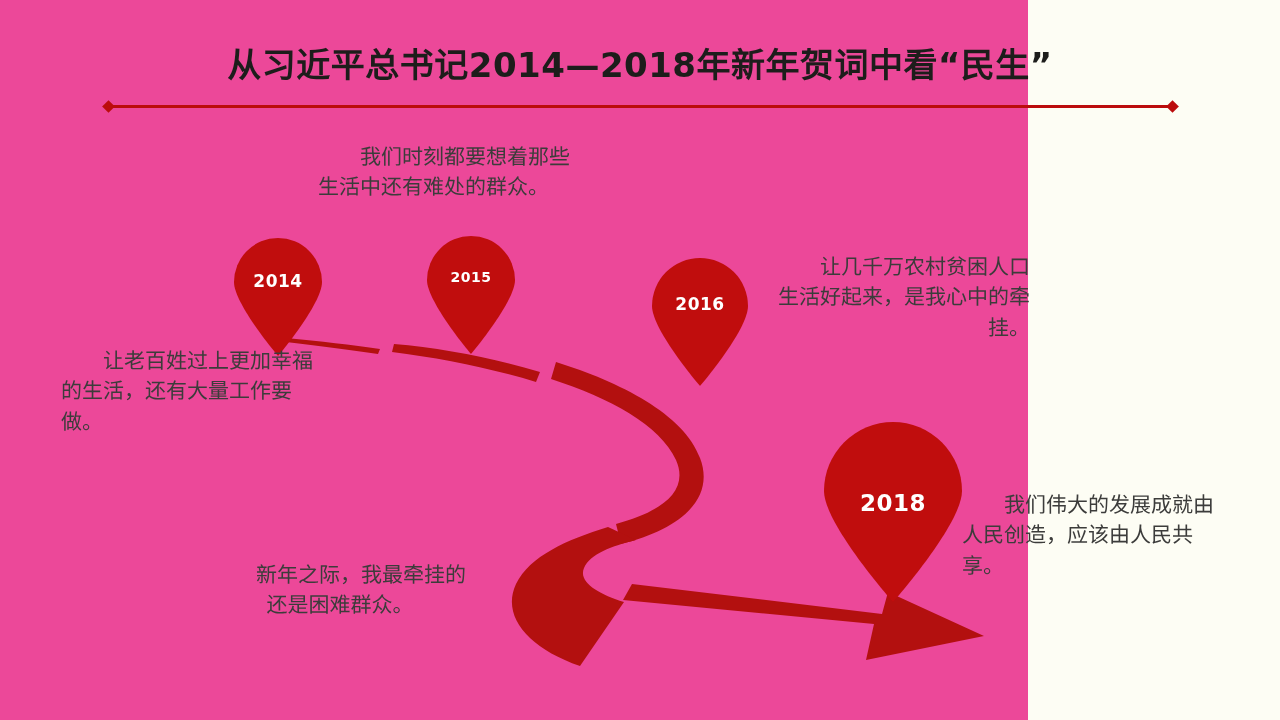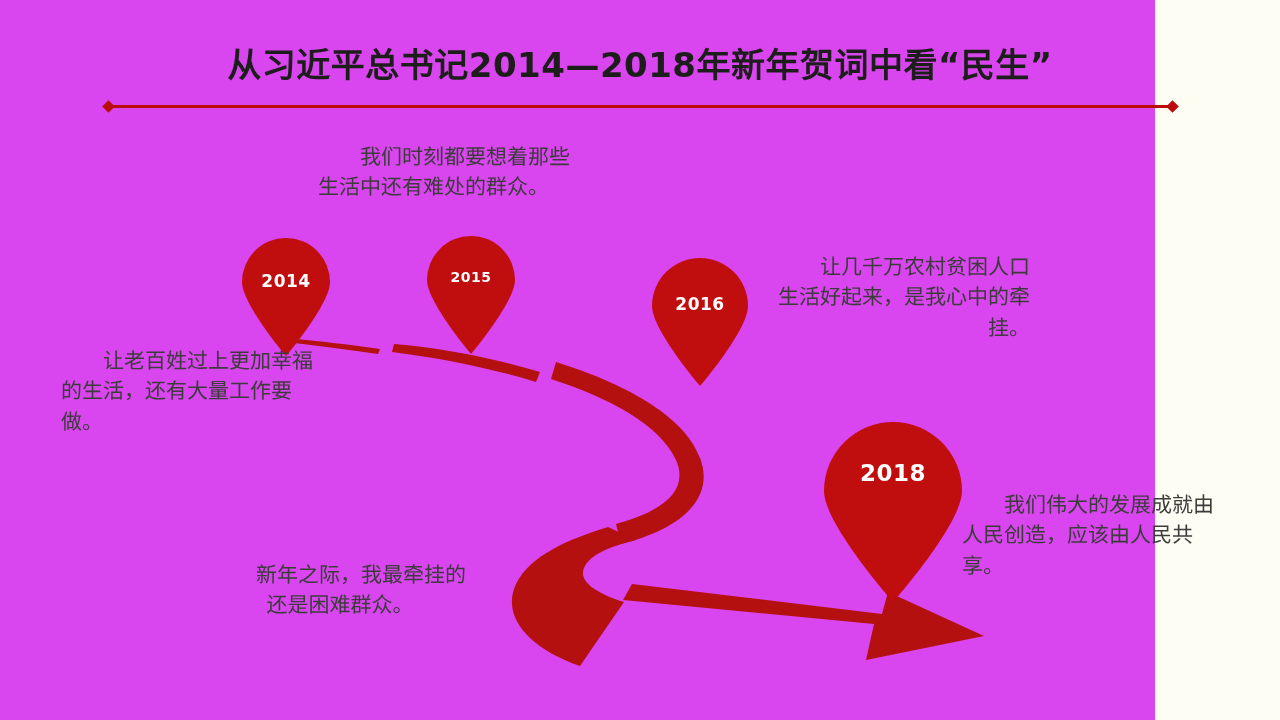--- a/index.html
+++ b/index.html
@@ -11,23 +11,23 @@
     width: 1280px;
     height: 720px;
     overflow: hidden;
     background: #fdfdf4;
     font-family: "Liberation Sans", "DejaVu Sans", sans-serif;
     position: relative;
   }
   .slide {
     position: absolute;
     inset: 0;
-    width: 1155px;
+    width: 1028px;
     height: 720px;
-    background: #d946ef;
+    background: #ec4899;
   }
 
   
   .title-block {
     position: absolute;
     top: 38px;
     left: 0;
     width: 1280px;
     text-align: center;
   }
@@ -90,34 +90,34 @@
     text-align: center;
     font-family: "DejaVu Sans", "Liberation Sans", sans-serif;
     font-weight: bold;
     color: #ffffff;
     letter-spacing: 0.5px;
     z-index: 3;
   }
   .pin svg { position: absolute; inset: 0; display: block; }
 
   
-  .pin-2014 { left: 240px; top: 238px; width: 92px;  height: 118px; }
+  .pin-2014 { left: 232px; top: 238px; width: 92px;  height: 118px; }
   .pin-2014 .pin-label { top: 33px; font-size: 17px; }
 
   .pin-2015 { left: 425px; top: 236px; width: 92px;  height: 118px; }
   .pin-2015 .pin-label { top: 33px; font-size: 14px; }
 
   .pin-2016 { left: 650px; top: 258px; width: 100px; height: 128px; }
   .pin-2016 .pin-label { top: 36px; font-size: 17px; }
 
   .pin-2017 { left: 367px; top: 412px; width: 118px; height: 150px; }
   .pin-2017 .pin-label { top: 43px; font-size: 20px; }
 
   .pin-2018 { left: 822px; top: 422px; width: 142px; height: 180px; }
-  .pin-2018 .pin-label { top: 38px; font-size: 23px; }
+  .pin-2018 .pin-label { top: 68px; font-size: 23px; }
 
   
   .caption {
     position: absolute;
     font-family: Liberation Sans, sans-serif;
     font-size: 21px;
     line-height: 1.45;
     color: #3c3c3b;
     text-indent: 2em;
     white-space: normal;

